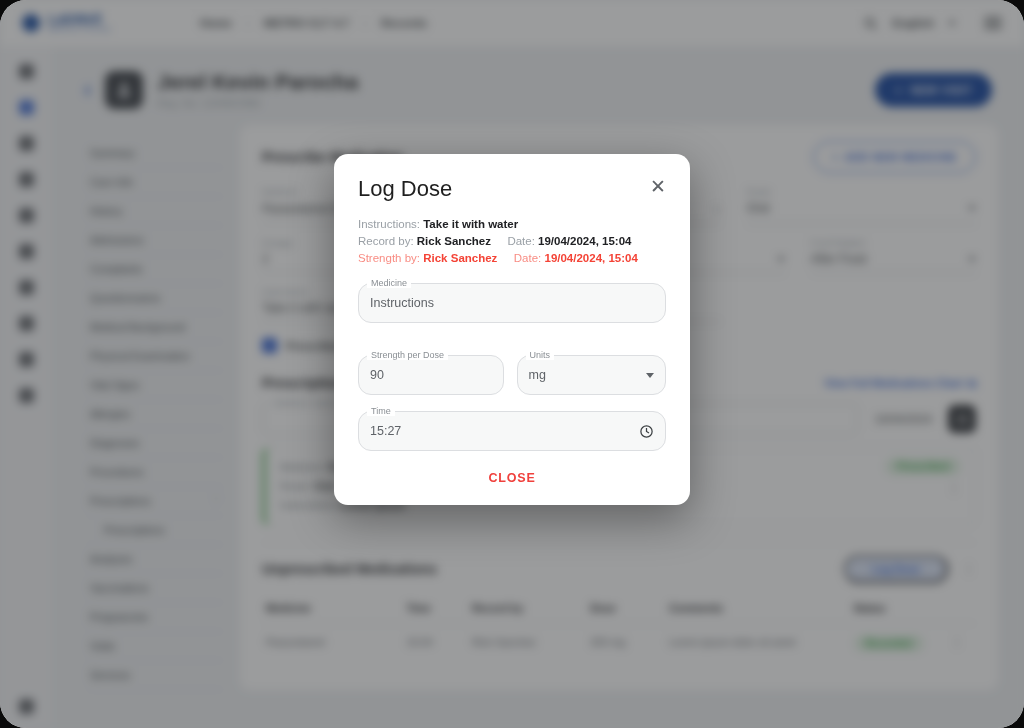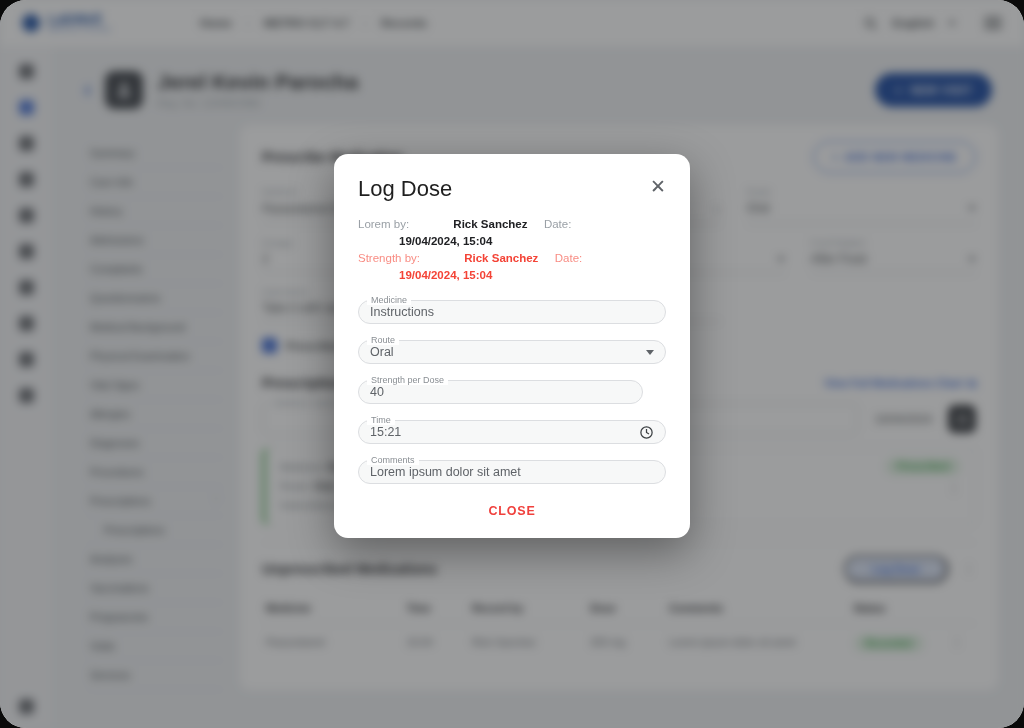--- a/index.html
+++ b/index.html
@@ -84,28 +84,28 @@
   
   .overlay { position:absolute; inset:0; background:rgba(42,44,47,.47); }
 
   
   .modal { position:absolute; left:334px; top:154px; width:356px; background:#fff; border-radius:14px; box-shadow:0 14px 44px rgba(0,0,0,.38); padding:22px 24px 18px; }
   .m-head { display:flex; align-items:flex-start; }
   .m-title { font-size:22px; font-weight:500; color:#1f1f1f;text-align:center; }
   .m-close { margin-left:auto; color:#5f6368; font-size:19px; line-height:22px; cursor:pointer; font-weight:400; }
   .m-info { margin-top:14px; font-size:11.5px; line-height:17px; }
   .inf-label { color:#9aa0a6; }
-  .inf-val { color:#202124; font-weight:700;margin-left:41px; }
+  .inf-val { color:#202124; font-weight:700; }
   .inf-plain { color:#202124; font-weight:600; }
   .red .inf-label { color:rgba(244,67,54,.62); }
   .red .inf-val { color:#f44336; font-weight:700; }
   .gap-sp { display:inline-block; width:10px; }
   .m-fields { margin-top:16px; display:flex; flex-direction:column; gap:16px; }
   .m-row { display:flex; gap:13px; }
-  .field { position:relative; flex:1; border:1px solid #dcdee1; border-radius:13px; background:#f7f8f8; height:24px; display:flex; align-items:center; padding:9px 11px; }
+  .field { position:relative; flex:1; border:1px solid #dcdee1; border-radius:13px; background:#f7f8f8; height:40px; display:flex; align-items:center; padding:9px 11px; }
   .field .f-label { position:absolute; top:-6px; left:8px; font-size:9px; color:#8a8f94; background:#fff; padding:0 4px; white-space:nowrap; }
   .field .f-value { font-size:12.5px; color:#5f6368; }
   .field .tri { margin-left:auto; width:0; height:0; border-left:4.5px solid transparent; border-right:4.5px solid transparent; border-top:5px solid #5f6368; }
   .field .f-ic { margin-left:auto; color:#3c4043; display:flex; }
   .m-close-btn { display:block; margin:20px auto 2px; background:none; border:none; color:#f0413d; font-size:12.5px; font-weight:700; letter-spacing:.8px; cursor:pointer; }
   svg { display:block; }
 </style>
 </head>
 <body>
 
@@ -372,21 +372,25 @@
   <div class="overlay"></div>
 
   <div class="modal">
     <div class="m-head">
       <span class="m-title">Log Dose</span>
       <span class="m-close">✕</span>
     </div>
 
     <div class="m-info">
       <div>
-        <span class="inf-label">Lorem by:</span>
+        <span class="inf-label">Instructions:</span>
+        <span class="inf-plain">Take it with water</span>
+      </div>
+      <div>
+        <span class="inf-label">Record by:</span>
         <span class="inf-val">Rick Sanchez</span>
         <span class="gap-sp"></span>
         <span class="inf-label">Date:</span>
         <span class="inf-val">19/04/2024, 15:04</span>
       </div>
       <div class="red">
         <span class="inf-label">Strength by:</span>
         <span class="inf-val">Rick Sanchez</span>
         <span class="gap-sp"></span>
         <span class="inf-label">Date:</span>
@@ -395,48 +399,42 @@
     </div>
 
     <div class="m-fields">
       <div class="m-row">
         <div class="field">
           <span class="f-label">Medicine</span>
           <span class="f-value">Instructions</span>
         </div>
       </div>
       <div class="m-row">
-        <div class="field">
-          <span class="f-label">Route</span>
-          <span class="f-value">Oral</span>
-          <span class="tri"></span>
-        </div>
       </div>
       <div class="m-row">
         <div class="field" style="flex:.92">
           <span class="f-label">Strength per Dose</span>
-          <span class="f-value">40</span>
+          <span class="f-value">90</span>
+        </div>
+        <div class="field" style="flex:.95">
+          <span class="f-label">Units</span>
+          <span class="f-value">mg</span>
+          <span class="tri"></span>
         </div>
       </div>
       <div class="m-row">
         <div class="field">
           <span class="f-label">Time</span>
-          <span class="f-value">15:21</span>
+          <span class="f-value">15:27</span>
           <span class="f-ic">
             <svg width="15" height="15" viewBox="0 0 24 24" fill="none" stroke="#3c4043" stroke-width="2">
                 <circle cx="12" cy="12" r="9"></circle>
                 <polyline points="12 6.5 12 12 16 14.5"></polyline>
               </svg>
           </span>
         </div>
       </div>
-      <div class="m-row">
-        <div class="field">
-          <span class="f-label">Comments</span>
-          <span class="f-value">Lorem ipsum dolor sit amet</span>
-        </div>
-      </div>
     </div>
 
     <button class="m-close-btn">CLOSE</button>
   </div>
 
 </div>
 
 </body></html>

